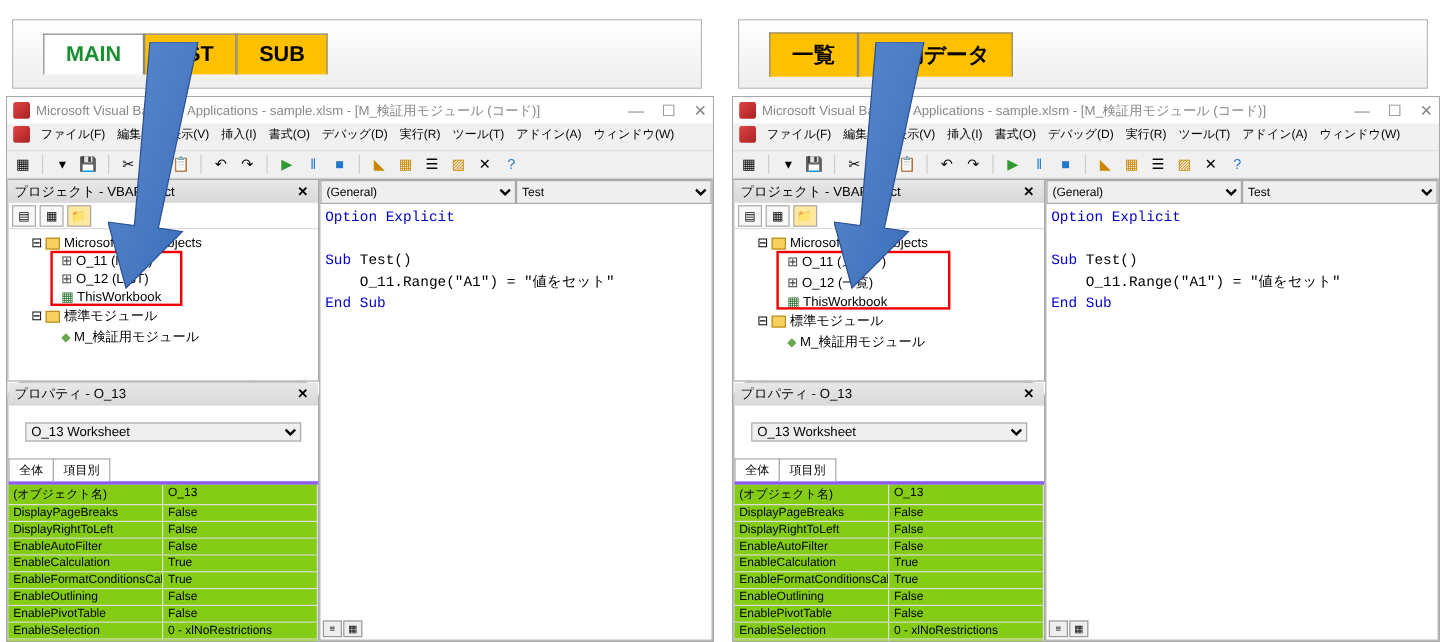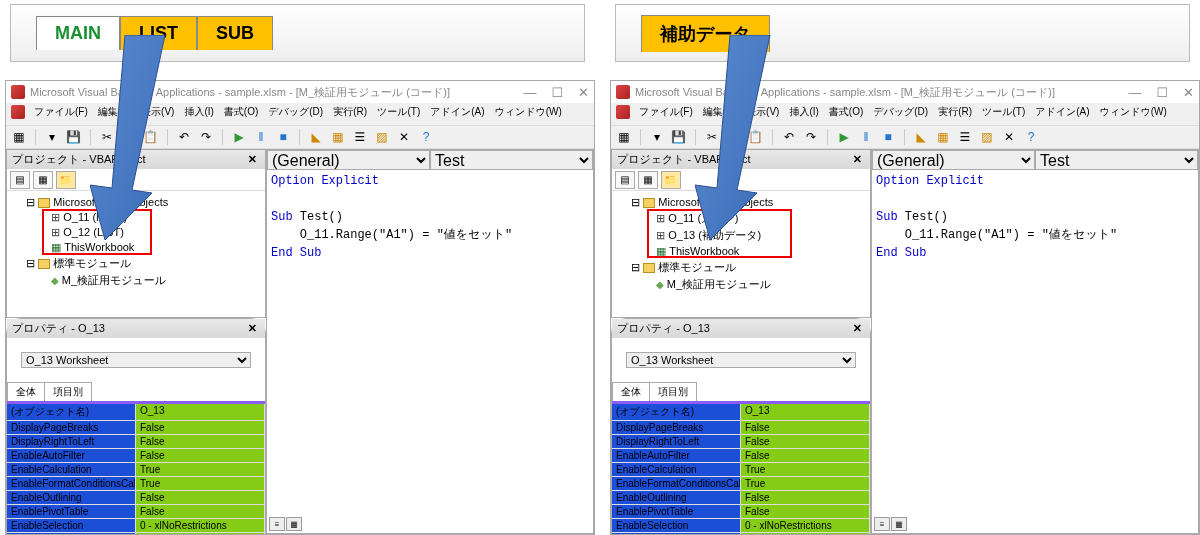--- a/index.html
+++ b/index.html
@@ -16,21 +16,21 @@
     top: 0;
     width: 595px;
     height: 535px;
   }
   .left { left: 0; }
   .right { left: 605px; }
   
   
   .tabstrip {
     position: absolute;
-    top: 4px;
+    top: 16px;
     left: 10px;
     right: 10px;
     height: 58px;
     border: 1px solid #bbb;
     background: linear-gradient(#fff, #eee);
     display: flex;
     align-items: center;
     padding-left: 25px;
     gap: 0;
   }
@@ -234,41 +234,41 @@
     grid-template-columns: 1fr 1fr;
     font-size: 10px;
   }
   .props-grid div {
     padding: 1px 4px;
     border-bottom: 1px solid #ddd;
     border-right: 1px solid #ddd;
     white-space: nowrap;
     overflow: hidden;
   }
-  .props-grid .pname { background: #1d4ed8; }
+  .props-grid .pname { background: #84cc16; }
   .props-grid .pval { background: #84cc16; }
   
   
   .codepane {
     flex: 1;
     background: #fff;
     border: 1px solid #aaa;
     margin: 0;
     display: flex;
     flex-direction: column;
     position: relative;
   }
   .code-drops {
     display: flex;
     height: 20px;
   }
   .code-drops select {
     flex: 1;
     border: 1px solid #aaa;
-    font-size: 16px;
+    font-size: 10px;
   }
   .code {
     flex: 1;
     font-family: Consolas, "Courier New", monospace;
     font-size: 12px;
     padding: 2px 4px;
     white-space: pre;
     line-height: 1.5;
   }
   .kw { color: #0000cd; }
@@ -439,20 +439,21 @@
             <stop offset="1" stop-color="#3a6cb8"></stop>
           </linearGradient>
         </defs>
       <path d="M 35 0 L 75 0 L 42 155 L 62 158 L 15 205 L 0 150 L 22 153 Z" fill="url(#ga1)" stroke="#2a5090" stroke-width="1"></path>
     </svg>
   </div>
 </div>
 
 <div class="half right">
   <div class="tabstrip">
+    <div class="tab active">一覧</div>
     <div class="tab active">補助データ</div>
   </div>
 
   <div class="vbe">
     <div class="titlebar">
       <span class="vbicon"></span>
       <span class="title">Microsoft Visual Basic for Applications - sample.xlsm - [M_検証用モジュール (コード)]</span>
       <div class="winbtns">
         <span class="winbtn">—</span>
         <span class="winbtn">☐</span>
@@ -505,21 +506,21 @@
             <span class="closex">✕</span>
           </div>
           <div class="proj-tools">
             <span class="ptool">▤</span>
             <span class="ptool">▦</span>
             <span class="ptool" style="background:#ffe8a0">📁</span>
           </div>
           <div class="tree">
             <div class="tree-item">⊟ <span class="ficon folder-ico"></span><span>Microsoft Excel Objects</span></div>
             <div class="tree-item l2"><span class="sheet-ico"></span> <span>O_11 (メイン)</span></div>
-            <div class="tree-item l2"><span class="sheet-ico"></span> <span>O_13 (補助データ)</span></div>
+            <div class="tree-item l2"><span class="sheet-ico"></span> <span>O_12 (一覧)</span></div>
             <div class="tree-item l2"><span class="book-ico"></span> <span>ThisWorkbook</span></div>
             <div class="tree-item">⊟ <span class="ficon folder-ico"></span><span>標準モジュール</span></div>
             <div class="tree-item l2"><span class="mod-ico"></span> <span>M_検証用モジュール</span></div>
             <div class="redbox" style="left:35px; top:18px; width:145px; height:49px;"></div>
           </div>
         </div>
         <div class="panel props">
           <div class="panel-title">
             <span>プロパティ - O_13</span>
             <span class="closex">✕</span>

